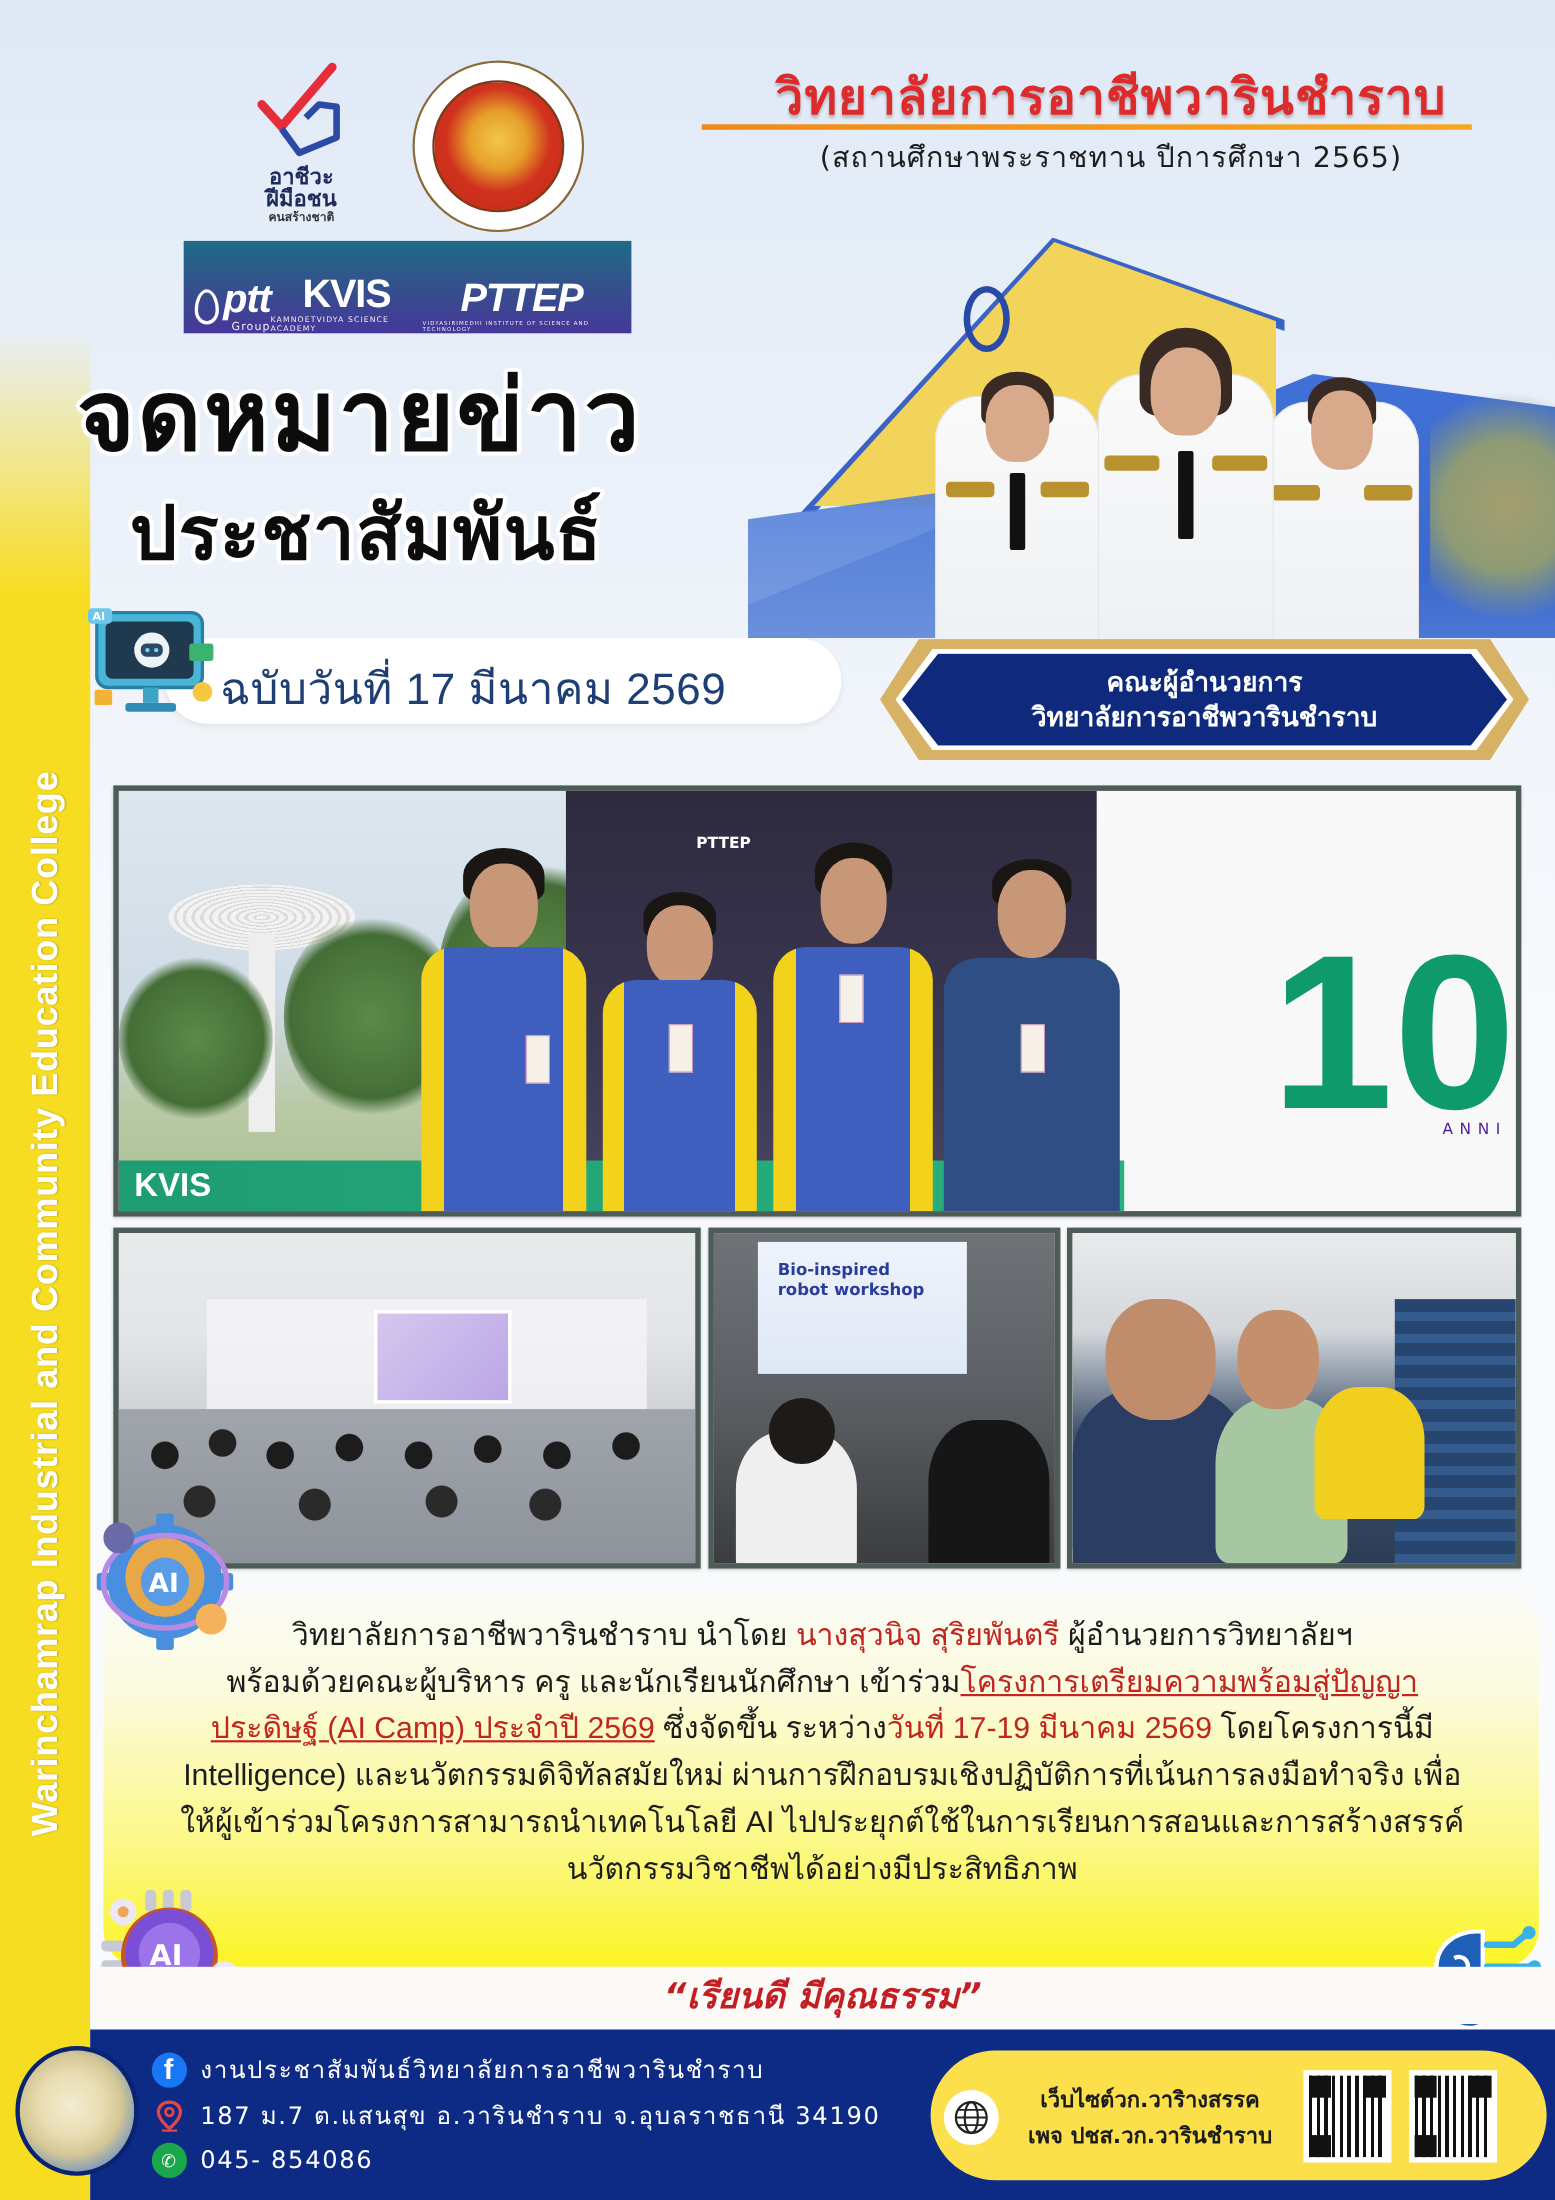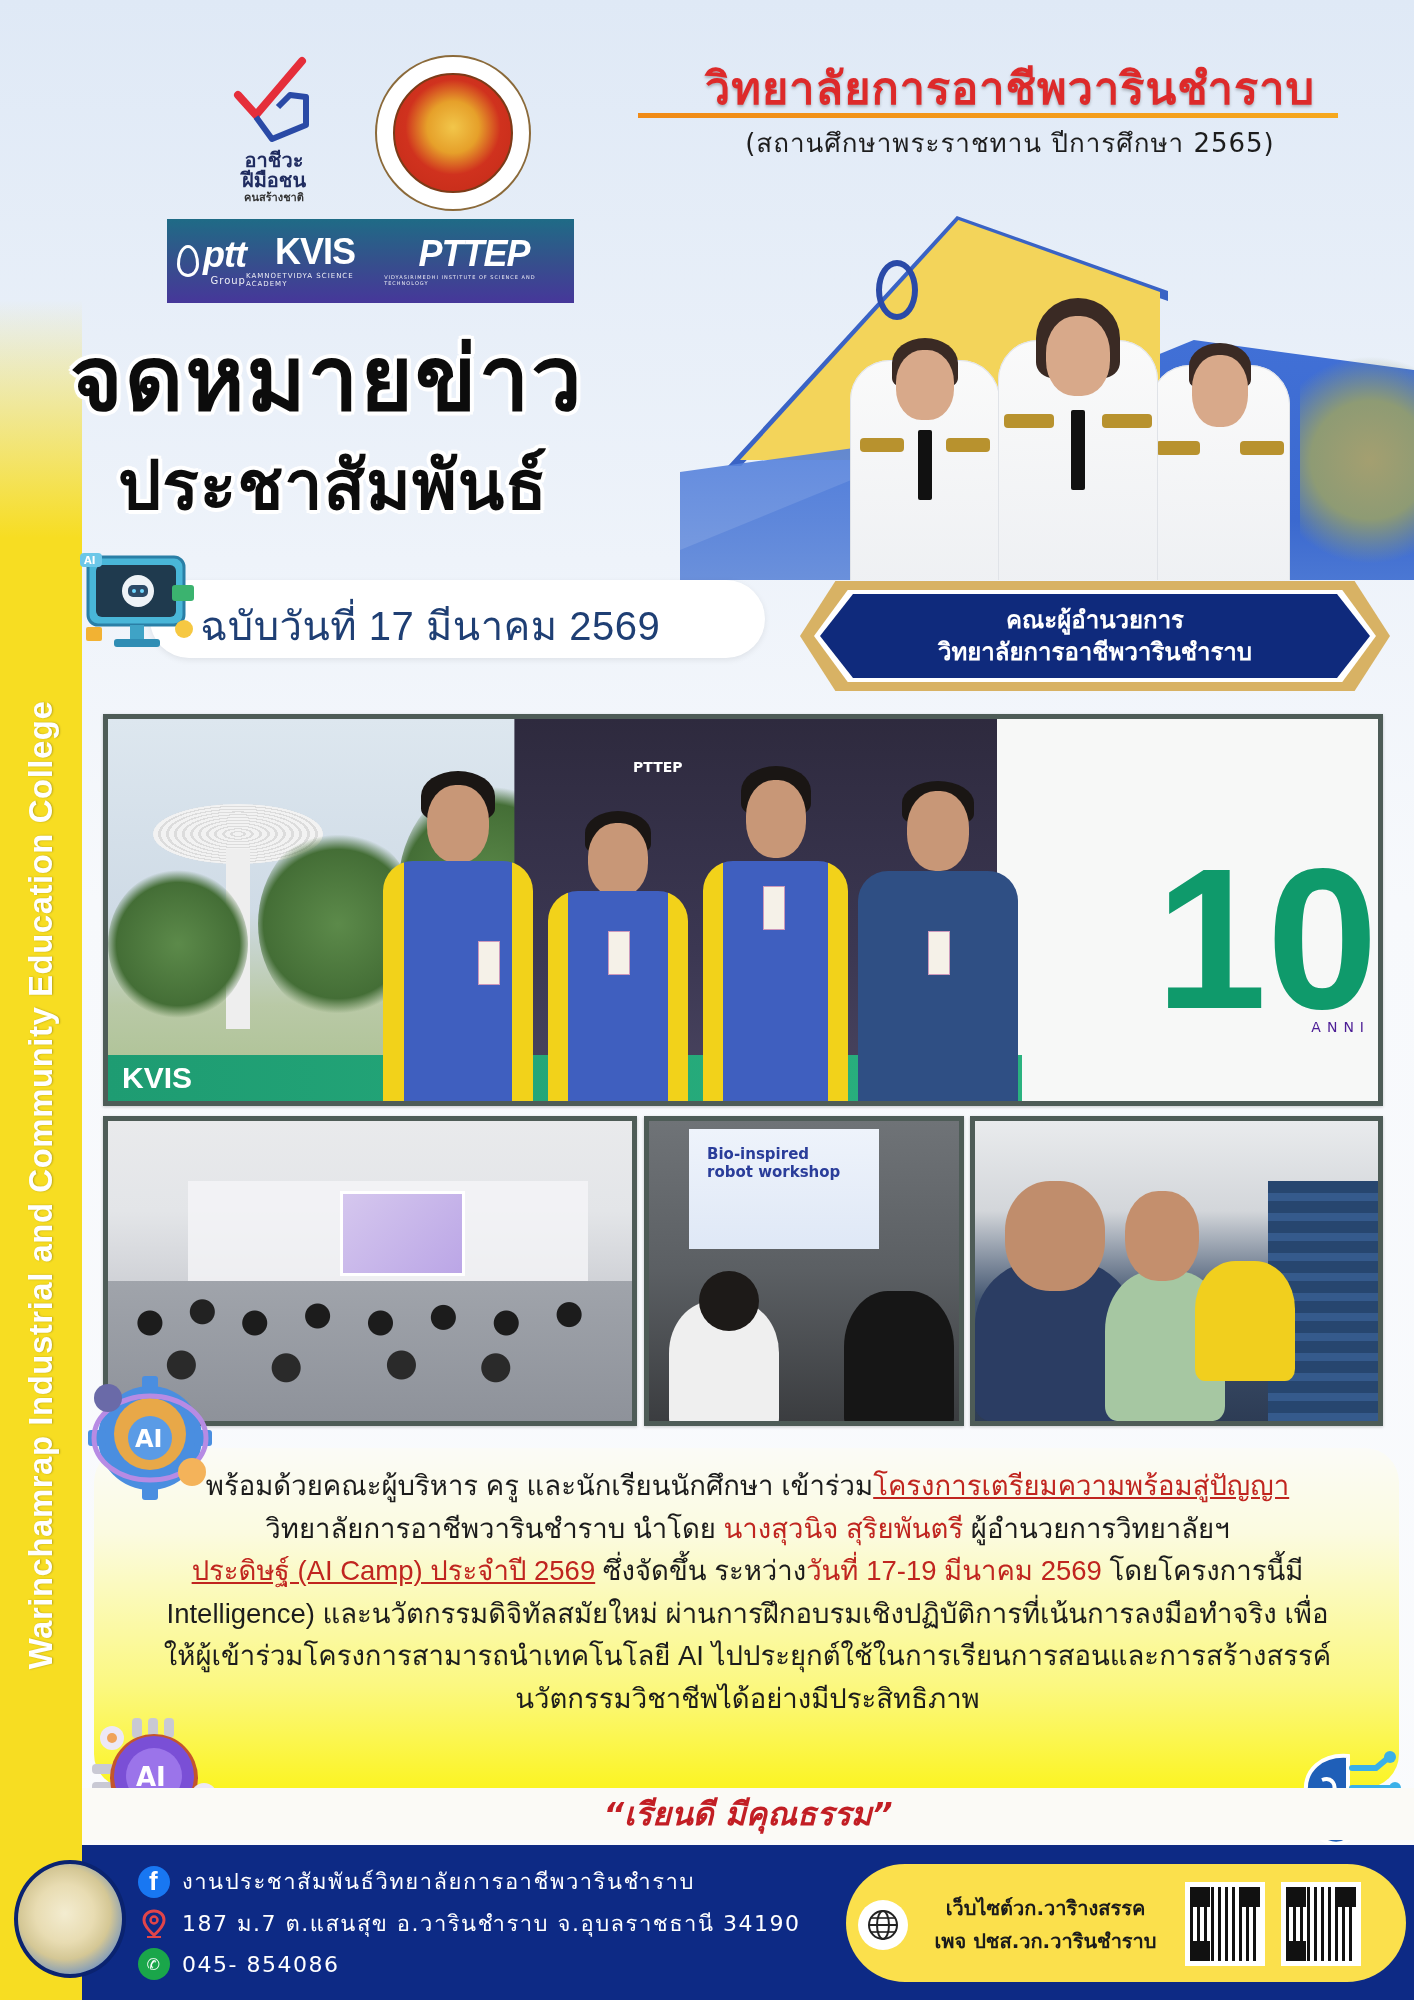--- a/index.html
+++ b/index.html
@@ -101,21 +101,21 @@
   }
   .logo-seal-inner {
     width: 120px; height: 120px; border-radius: 50%;
     background: radial-gradient(circle at 50% 45%, #f2c64a 0%, #e6a02a 30%, #d0321e 55%, #c22a18 100%);
     border: 2px solid #7b3b18;
   }
 
   .partner-bar {
     left: 167px; top: 219px; width: 407px; height: 84px;
     background: linear-gradient(180deg, #1f6b86 0%, #35508c 50%, #46379a 100%);
-    display: flex; align-items: center; justify-content: space-around; padding: 0 10px;
+    display: flex; align-items: flex-end; justify-content: space-around; padding: 0 10px;
     color: #ffffff;
   }
   .partner { display:flex; flex-direction:column; align-items:center; }
   .partner .big { font-family:"Liberation Sans",sans-serif; font-weight:bold; font-style: italic; font-size: 36px; letter-spacing:-1px; line-height:1; }
   .partner .small { font-size: 7px; letter-spacing: 1px; margin-top: 2px; opacity:.9; }
   .ptt-drop { width: 22px; height: 32px; border: 3px solid #fff; border-radius: 50% 50% 50% 50% / 60% 60% 40% 40%; margin-right: 4px; }
 
   
   .college-title {
     left: 620px; top: 52px; width: 780px; text-align: center;
@@ -500,24 +500,24 @@
     <div class="b-person" style="left:30px; top:60px; width:100px; height:110px; border-radius:45%; background:#c08d6c;"></div>
     <div class="b-person" style="left:130px; top:150px; width:120px; height:150px; background:#a6c7a2;"></div>
     <div class="b-person" style="left:150px; top:70px; width:74px; height:90px; border-radius:45%; background:#c48f6d;"></div>
     <div class="b-person" style="left:220px; top:140px; width:100px; height:120px; background:#f1cf1e;"></div>
   </div>
 </div>
 
 <div class="abs body-panel"></div>
 <div class="abs body-text">
   <div>
+    <span>วิทยาลัยการอาชีพวารินชำราบ นำโดย </span><span class="hl">นางสุวนิจ สุริยพันตรี</span><span> ผู้อำนวยการวิทยาลัยฯ</span>
+  </div>
+  <div>
     <span>พร้อมด้วยคณะผู้บริหาร ครู และนักเรียนนักศึกษา เข้าร่วม</span><span class="hl-u">โครงการเตรียมความพร้อมสู่ปัญญา</span>
-  </div>
-  <div>
-    <span>วิทยาลัยการอาชีพวารินชำราบ นำโดย </span><span class="hl">นางสุวนิจ สุริยพันตรี</span><span> ผู้อำนวยการวิทยาลัยฯ</span>
   </div>
   <div>
     <span class="hl-u">ประดิษฐ์ (AI Camp) ประจำปี 2569</span><span> ซึ่งจัดขึ้น ระหว่าง</span><span class="hl">วันที่ 17-19 มีนาคม 2569</span><span> โดยโครงการนี้มี</span>
   </div>
   <div>Intelligence) และนวัตกรรมดิจิทัลสมัยใหม่ ผ่านการฝึกอบรมเชิงปฏิบัติการที่เน้นการลงมือทำจริง เพื่อ</div>
   <div>ให้ผู้เข้าร่วมโครงการสามารถนำเทคโนโลยี AI ไปประยุกต์ใช้ในการเรียนการสอนและการสร้างสรรค์</div>
   <div>นวัตกรรมวิชาชีพได้อย่างมีประสิทธิภาพ</div>
 </div>
 
 <svg class="abs ai-gear-1" viewBox="0 0 130 130">

